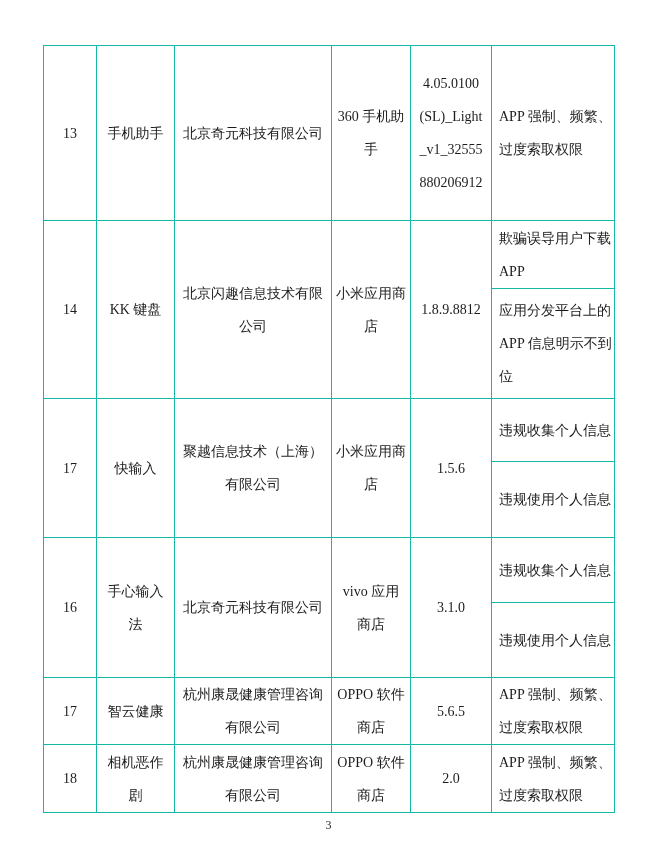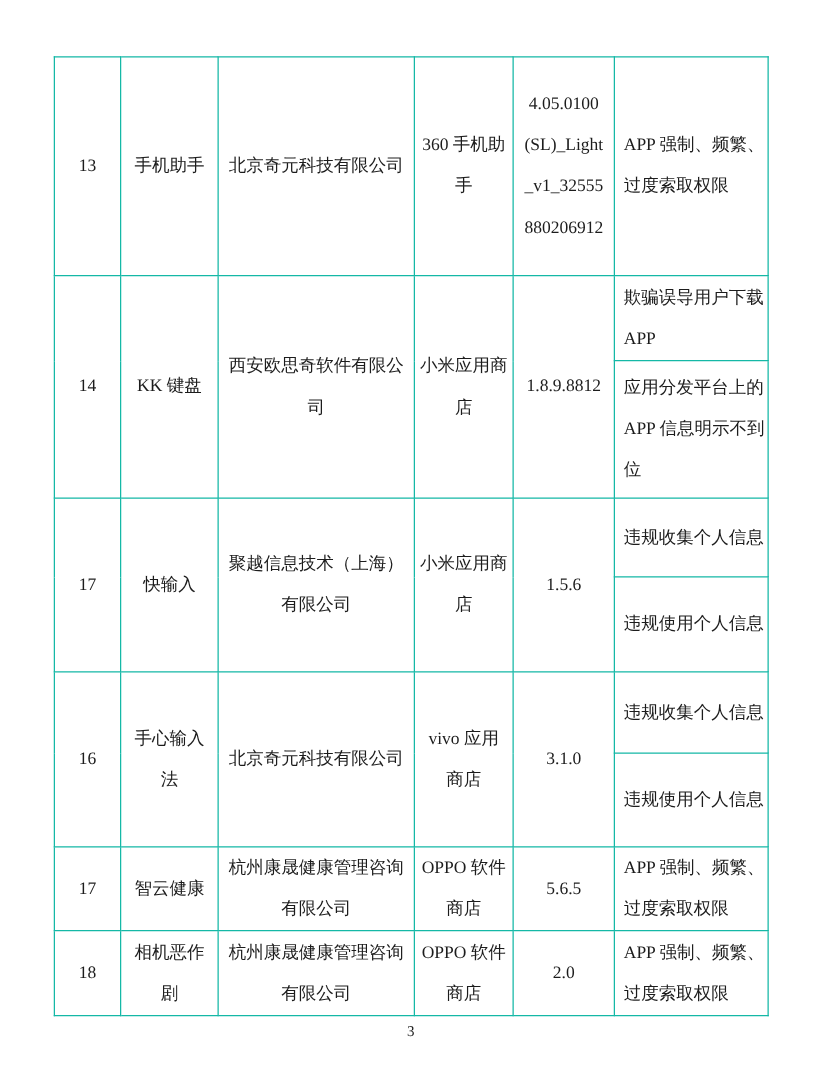--- a/index.html
+++ b/index.html
@@ -80,21 +80,21 @@
         <td>手机助手</td>
         <td>北京奇元科技有限公司</td>
         <td>360 手机助手</td>
         <td class="version">4.05.0100(SL)_Light_v1_32555880206912</td>
         <td class="issue">APP 强制、频繁、过度索取权限</td>
       </tr>
 
       <tr class="h68">
         <td rowspan="2">14</td>
         <td rowspan="2">KK 键盘</td>
-        <td rowspan="2">西安欧思奇软件有限公司</td>
+        <td rowspan="2">北京闪趣信息技术有限公司</td>
         <td rowspan="2">小米应用商店</td>
         <td rowspan="2" class="version">1.8.9.8812</td>
         <td class="issue">欺骗误导用户下载 APP</td>
       </tr>
       <tr class="h110">
         <td class="issue">应用分发平台上的 APP 信息明示不到位</td>
       </tr>
 
       <tr class="h63">
         <td rowspan="2">17</td>

